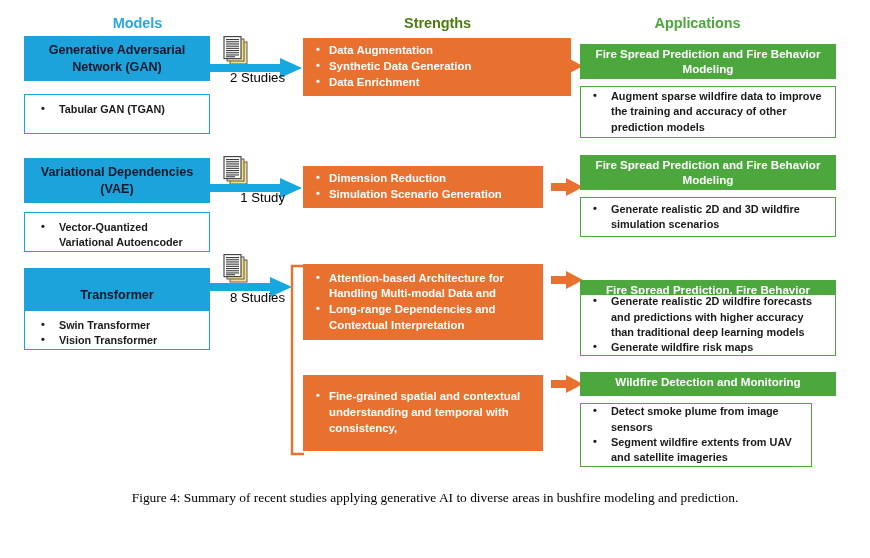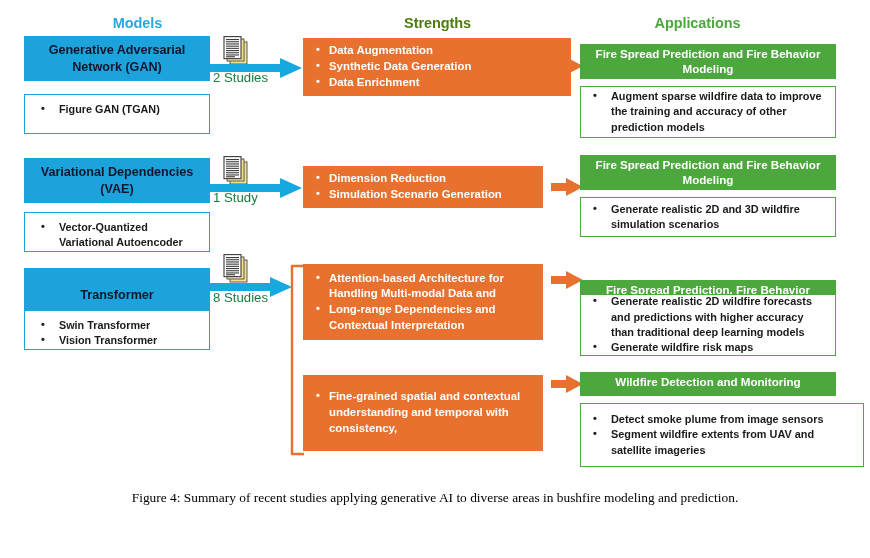--- a/index.html
+++ b/index.html
@@ -146,24 +146,24 @@
     position: absolute;
     left: 8px;
     top: -1px;
     font-size: 11px;
     color: #1a1a1a;
   }
 
   
   .studies-label {
     font-size: 13.2px;
-    color: #15803d;
+    color: #000000;
     font-family: "Liberation Sans", sans-serif;
     white-space: nowrap;
-    text-align: left;
+    text-align: right;
   }
 
   
   .doc-icon { width: 28px; height: 32px; }
 
   
   .caption {
     position: absolute;
     left: 0;
     top: 490px;
@@ -182,21 +182,21 @@
   <div class="abs col-header hdr-models">Models</div>
   <div class="abs col-header hdr-strengths">Strengths</div>
   <div class="abs col-header hdr-apps">Applications</div>
 
   <div class="abs model-box" style="left:24px; top:36px; width:186px; height:45px;">
     <span>Generative Adversarial Network (GAN)</span>
   </div>
 
   <div class="abs model-sub" style="left:24px; top:94px; width:186px; height:40px;">
     <ul>
-      <li>Figure GAN (TGAN)</li>
+      <li>Tabular GAN (TGAN)</li>
     </ul>
   </div>
 
   <div class="abs" style="left:222px; top:36px;">
     <svg class="doc-icon" viewBox="0 0 28 32" xmlns="http://www.w3.org/2000/svg">
       <rect x="8" y="6" width="17" height="22" fill="#F2E08A" stroke="#5a5a5a" stroke-width="1"></rect>
       <rect x="5" y="3" width="17" height="22" fill="#F2E08A" stroke="#5a5a5a" stroke-width="1"></rect>
       <rect x="2" y="0.6" width="17" height="22" fill="#ffffff" stroke="#3d3d3d" stroke-width="1.1"></rect>
       <g fill="#3d3d3d">
         <rect x="4" y="3" width="13" height="1.1"></rect>
@@ -384,21 +384,21 @@
   <div class="abs" style="left:551px; top:374px;">
     <svg width="32" height="20" viewBox="0 0 32 20" xmlns="http://www.w3.org/2000/svg">
       <rect x="0" y="6" width="18" height="8" fill="#E8712F"></rect>
       <polygon points="15,1 32,10 15,19" fill="#E8712F"></polygon>
     </svg>
   </div>
 
   <div class="abs app-head" style="left:580px; top:372px; width:256px; height:24px;">
     <span>Wildfire Detection and Monitoring</span>
   </div>
-  <div class="abs app-body" style="left:580px; top:403px; width:284px; height:64px;">
+  <div class="abs app-body" style="left:580px; top:403px; width:232px; height:64px;">
     <ul>
       <li>Detect smoke plume from image sensors</li>
       <li>Segment wildfire extents from UAV and satellite imageries</li>
     </ul>
   </div>
 
   <div class="caption">Figure 4: Summary of recent studies applying generative AI to diverse areas in bushfire modeling and prediction.</div>
 
 </div>
 

